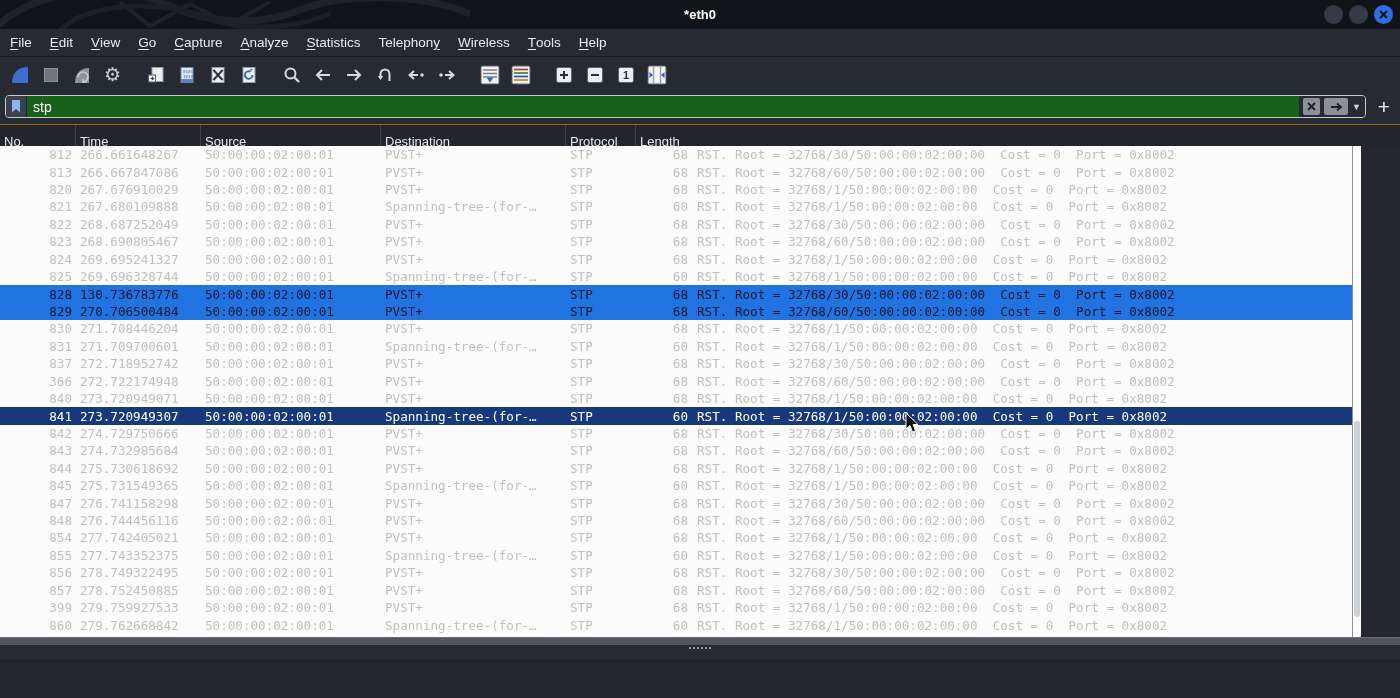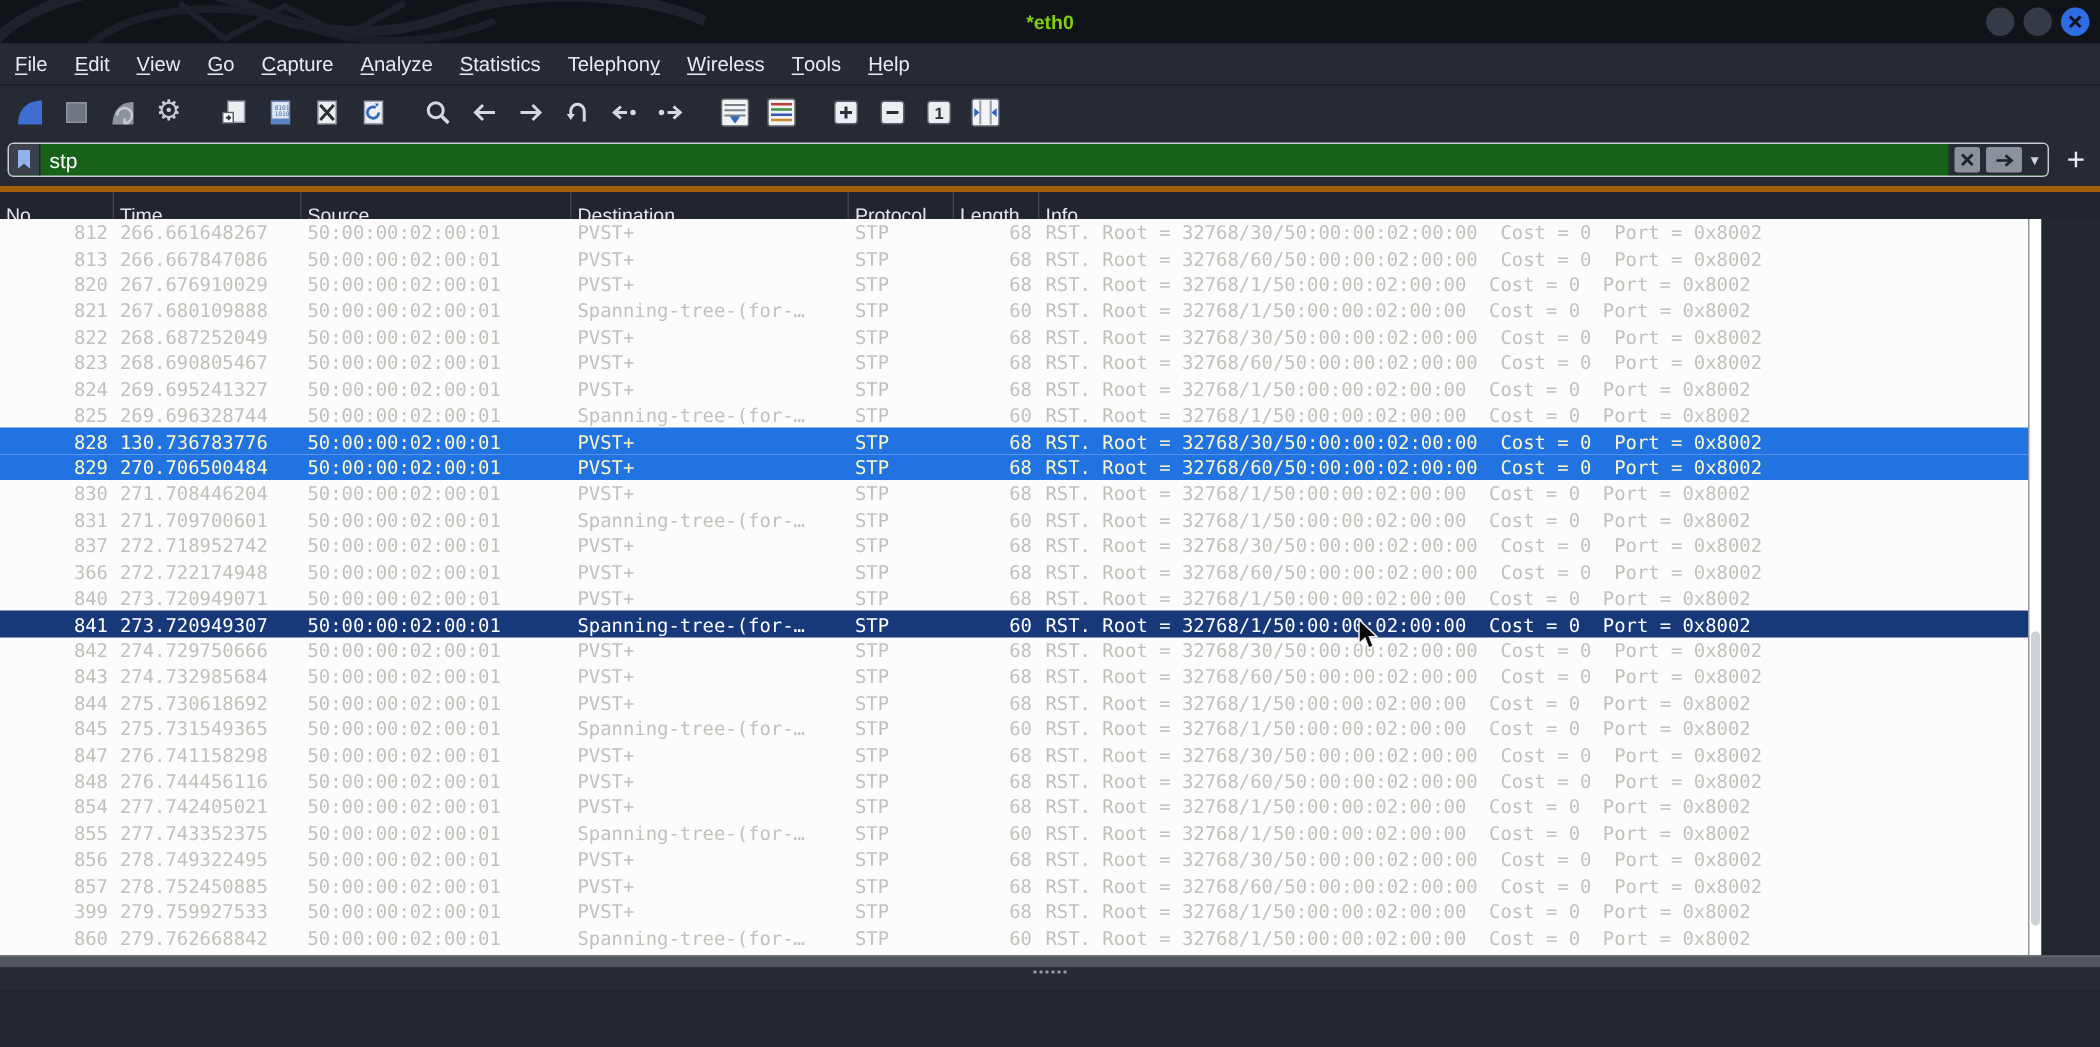--- a/index.html
+++ b/index.html
@@ -4,21 +4,21 @@
 <style>
   html,body{margin:0;padding:0;background:#16191f;}
   *{box-sizing:border-box;}
   .app{position:relative;width:1400px;height:698px;background:#262a33;overflow:hidden;
        font-family:"Liberation Sans",sans-serif;}
 
   
   .titlebar{position:absolute;top:0;left:0;right:0;height:29px;background:#101317;overflow:hidden;}
   .dragon{position:absolute;left:0;top:0;}
   .win-title{position:absolute;inset:0;display:flex;align-items:center;justify-content:center;
-             color:#84cc16;font-size:13px;font-weight:bold;}
+             color:#ffffff;font-size:13px;font-weight:bold;}
   .winbtns{position:absolute;right:7px;top:5px;display:flex;gap:6px;}
   .wbtn{width:19px;height:19px;border-radius:50%;background:#353b46;display:flex;
         align-items:center;justify-content:center;}
   .wbtn.close{background:#2e6de4;}
 
   
   .menubar{position:absolute;top:29px;left:0;right:0;height:28px;background:#262a33;
            border-bottom:1px solid #1a1d24;display:flex;align-items:center;padding-left:1px;}
   .menu-item{color:#e9ebee;font-size:13.5px;padding:0 9px;height:100%;display:flex;align-items:center;}
   .mn{text-decoration:underline;text-underline-offset:2px;}
@@ -41,30 +41,30 @@
   .fbtnzone{display:flex;align-items:center;gap:4px;padding:0 4px;background:#262a33;flex:0 0 auto;}
   .fsq{width:17px;height:17px;background:#8b919b;border-radius:2px;display:flex;
        align-items:center;justify-content:center;color:#1c2027;font-size:11px;font-weight:bold;}
   .fapply{width:24px;}
   .fcaret{color:#cfd2d6;font-size:9px;}
   .filter-add{width:22px;height:23px;margin-left:7px;display:flex;align-items:center;
               justify-content:center;color:#e9ebee;font-size:21px;font-weight:400;}
 
   
   .colheader{position:absolute;top:124px;left:0;right:0;height:34px;background:#21252e;
-             display:flex;border-top:4px solid #a16207;}
+             display:flex;border-top:1px solid #a16207;}
   .hcell{height:100%;display:flex;align-items:center;padding-left:4px;color:#e6e8eb;
          font-size:13px;border-right:1px solid #3c414a;overflow:hidden;white-space:nowrap;}
   .hcell:last-child{border-right:none;}
 
   
   .list{position:absolute;top:146px;left:0;width:1352px;height:491px;background:#fcfcfc;
         overflow:hidden;font-family:"DejaVu Sans Mono","Liberation Mono",monospace;font-size:12.6px;}
   .row{display:flex;height:17.43px;align-items:center;color:#c0c1bb;white-space:pre;}
-  .row.selected{background:#2273e2;color:#fef9c3;}
+  .row.selected{background:#2273e2;color:#0f172a;}
   .row.current{background:#17397a;color:#ffffff;}
   .cell{overflow:hidden;white-space:pre;flex:0 0 auto;}
   .c-no{width:76px;text-align:right;padding-right:4px;}
   .c-time{width:125px;padding-left:4px;}
   .c-source{width:180px;padding-left:4px;}
   .c-destination{width:185px;padding-left:4px;}
   .c-protocol{width:70px;padding-left:4px;}
   .c-length{width:57px;text-align:right;padding-right:5px;}
   .c-info{flex:1 1 auto;padding-left:4px;}
 
@@ -278,21 +278,20 @@
     <div class="filter-add">+</div>
   </div>
 
   <div class="colheader" id="colheader">
       <div class="hcell" style="width: 76px;">No.</div>
       <div class="hcell" style="width: 125px;">Time</div>
       <div class="hcell" style="width: 180px;">Source</div>
       <div class="hcell" style="width: 185px;">Destination</div>
       <div class="hcell" style="width: 70px;">Protocol</div>
       <div class="hcell" style="width: 57px;">Length</div>
-      <div class="hcell" style="flex: 1 1 auto;">Info</div>
     </div>
 
   <div class="list" id="packetlist">
       <div class="row"><div class="cell c-no">812</div><div class="cell c-time">266.661648267</div><div class="cell c-source">50:00:00:02:00:01</div><div class="cell c-destination">PVST+</div><div class="cell c-protocol">STP</div><div class="cell c-length">68</div><div class="cell c-info">RST. Root = 32768/30/50:00:00:02:00:00  Cost = 0  Port = 0x8002</div></div>
       <div class="row"><div class="cell c-no">813</div><div class="cell c-time">266.667847086</div><div class="cell c-source">50:00:00:02:00:01</div><div class="cell c-destination">PVST+</div><div class="cell c-protocol">STP</div><div class="cell c-length">68</div><div class="cell c-info">RST. Root = 32768/60/50:00:00:02:00:00  Cost = 0  Port = 0x8002</div></div>
       <div class="row"><div class="cell c-no">820</div><div class="cell c-time">267.676910029</div><div class="cell c-source">50:00:00:02:00:01</div><div class="cell c-destination">PVST+</div><div class="cell c-protocol">STP</div><div class="cell c-length">68</div><div class="cell c-info">RST. Root = 32768/1/50:00:00:02:00:00  Cost = 0  Port = 0x8002</div></div>
       <div class="row"><div class="cell c-no">821</div><div class="cell c-time">267.680109888</div><div class="cell c-source">50:00:00:02:00:01</div><div class="cell c-destination">Spanning-tree-(for-…</div><div class="cell c-protocol">STP</div><div class="cell c-length">60</div><div class="cell c-info">RST. Root = 32768/1/50:00:00:02:00:00  Cost = 0  Port = 0x8002</div></div>
       <div class="row"><div class="cell c-no">822</div><div class="cell c-time">268.687252049</div><div class="cell c-source">50:00:00:02:00:01</div><div class="cell c-destination">PVST+</div><div class="cell c-protocol">STP</div><div class="cell c-length">68</div><div class="cell c-info">RST. Root = 32768/30/50:00:00:02:00:00  Cost = 0  Port = 0x8002</div></div>
       <div class="row"><div class="cell c-no">823</div><div class="cell c-time">268.690805467</div><div class="cell c-source">50:00:00:02:00:01</div><div class="cell c-destination">PVST+</div><div class="cell c-protocol">STP</div><div class="cell c-length">68</div><div class="cell c-info">RST. Root = 32768/60/50:00:00:02:00:00  Cost = 0  Port = 0x8002</div></div>
       <div class="row"><div class="cell c-no">824</div><div class="cell c-time">269.695241327</div><div class="cell c-source">50:00:00:02:00:01</div><div class="cell c-destination">PVST+</div><div class="cell c-protocol">STP</div><div class="cell c-length">68</div><div class="cell c-info">RST. Root = 32768/1/50:00:00:02:00:00  Cost = 0  Port = 0x8002</div></div>

